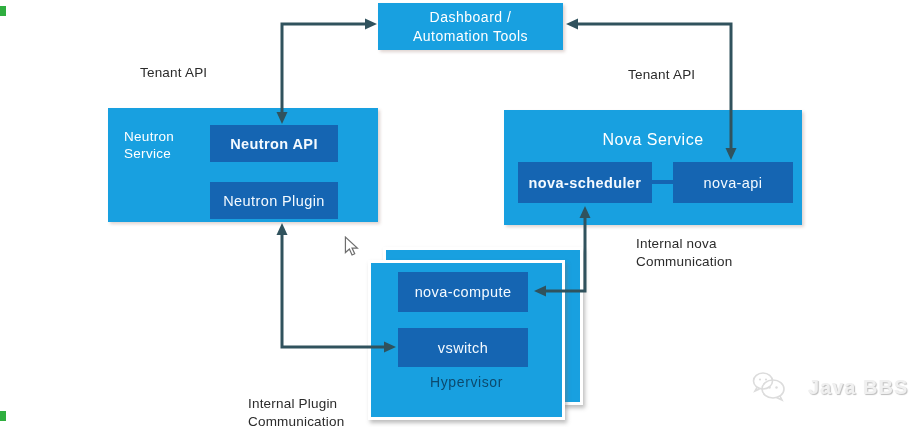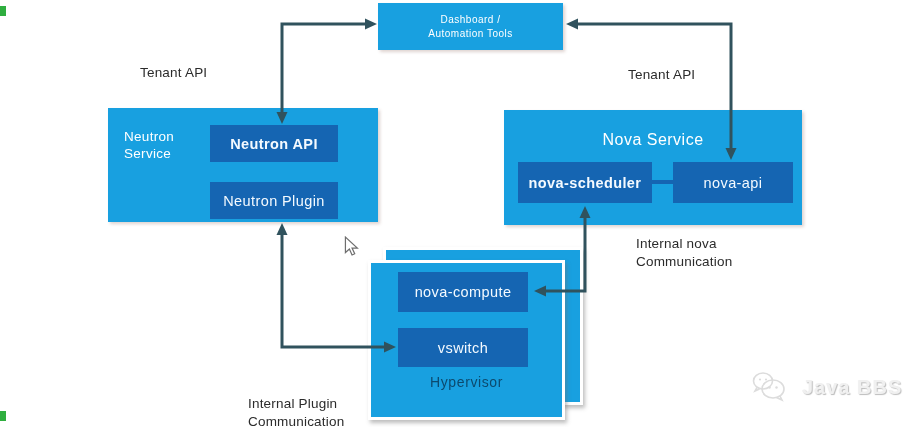--- a/index.html
+++ b/index.html
@@ -15,21 +15,21 @@
   }
   
   .dark{
     position:absolute;box-sizing:border-box;background:#1565b2;color:#f4faff;
     display:flex;align-items:center;justify-content:center;
     font-size:14.5px;letter-spacing:.4px;
   }
   .dashboard{
     left:378px;top:3px;width:185px;height:47px;
     display:flex;flex-direction:column;align-items:center;justify-content:center;
-    font-size:10px;line-height:1.35;letter-spacing:.5px;text-align:center;
+    font-size:14px;line-height:1.35;letter-spacing:.5px;text-align:center;
   }
   .neutron-box{left:108px;top:108px;width:270px;height:114px;}
   .neutron-title{position:absolute;left:16px;top:20px;font-size:13.5px;line-height:1.28;letter-spacing:.3px;}
   .neutron-api{left:210px;top:125px;width:128px;height:37px;font-weight:bold;}
   .neutron-plugin{left:210px;top:182px;width:128px;height:37px;}
   .nova-box{left:504px;top:110px;width:298px;height:115px;}
   .nova-title{position:absolute;left:0;top:21px;width:100%;text-align:center;font-size:16px;letter-spacing:.5px;}
   .nova-scheduler{left:518px;top:162px;width:134px;height:41px;font-weight:bold;}
   .nova-api-b{left:673px;top:162px;width:120px;height:41px;}
   .sched-link{position:absolute;left:650px;top:180px;width:26px;height:4px;background:#1565b2;}
@@ -40,21 +40,21 @@
   .nova-compute{left:398px;top:272px;width:130px;height:40px;}
   .vswitch{left:398px;top:328px;width:130px;height:39px;}
   .hyp-label{position:absolute;left:368px;top:374px;width:197px;text-align:center;
     color:#0c4a6e;font-size:14px;letter-spacing:.6px;}
   .lbl{position:absolute;color:#2b2b2b;font-size:13.5px;line-height:1.3;letter-spacing:.2px;}
   .tenant-l{left:140px;top:64px;}
   .tenant-r{left:628px;top:66px;}
   .int-nova{left:608px;top:235px;margin-left:28px;}
   .int-plugin{left:248px;top:379px;margin-top:16px;}
   #connectors{position:absolute;left:0;top:0;width:917px;height:427px;pointer-events:none;z-index:9;}
-  .watermark{position:absolute;left:750px;top:371px;display:flex;align-items:center;gap:14px;}
+  .watermark{position:absolute;left:750px;top:371px;display:flex;align-items:center;gap:20px;}
   .wm-text{font-size:20px;color:#f0f0f0;letter-spacing:1px;
     text-shadow:1px 1px 1px #bdbdbd, -0.5px -0.5px 0 #fafafa;font-weight:bold;}
   .artifact{position:absolute;left:0;width:6px;height:10px;background:#2fae3f;}
   .cursor-wrap{position:absolute;left:344px;top:236px;z-index:11;}
 </style>
 </head>
 <body>
 
 <div id="canvas">
 

